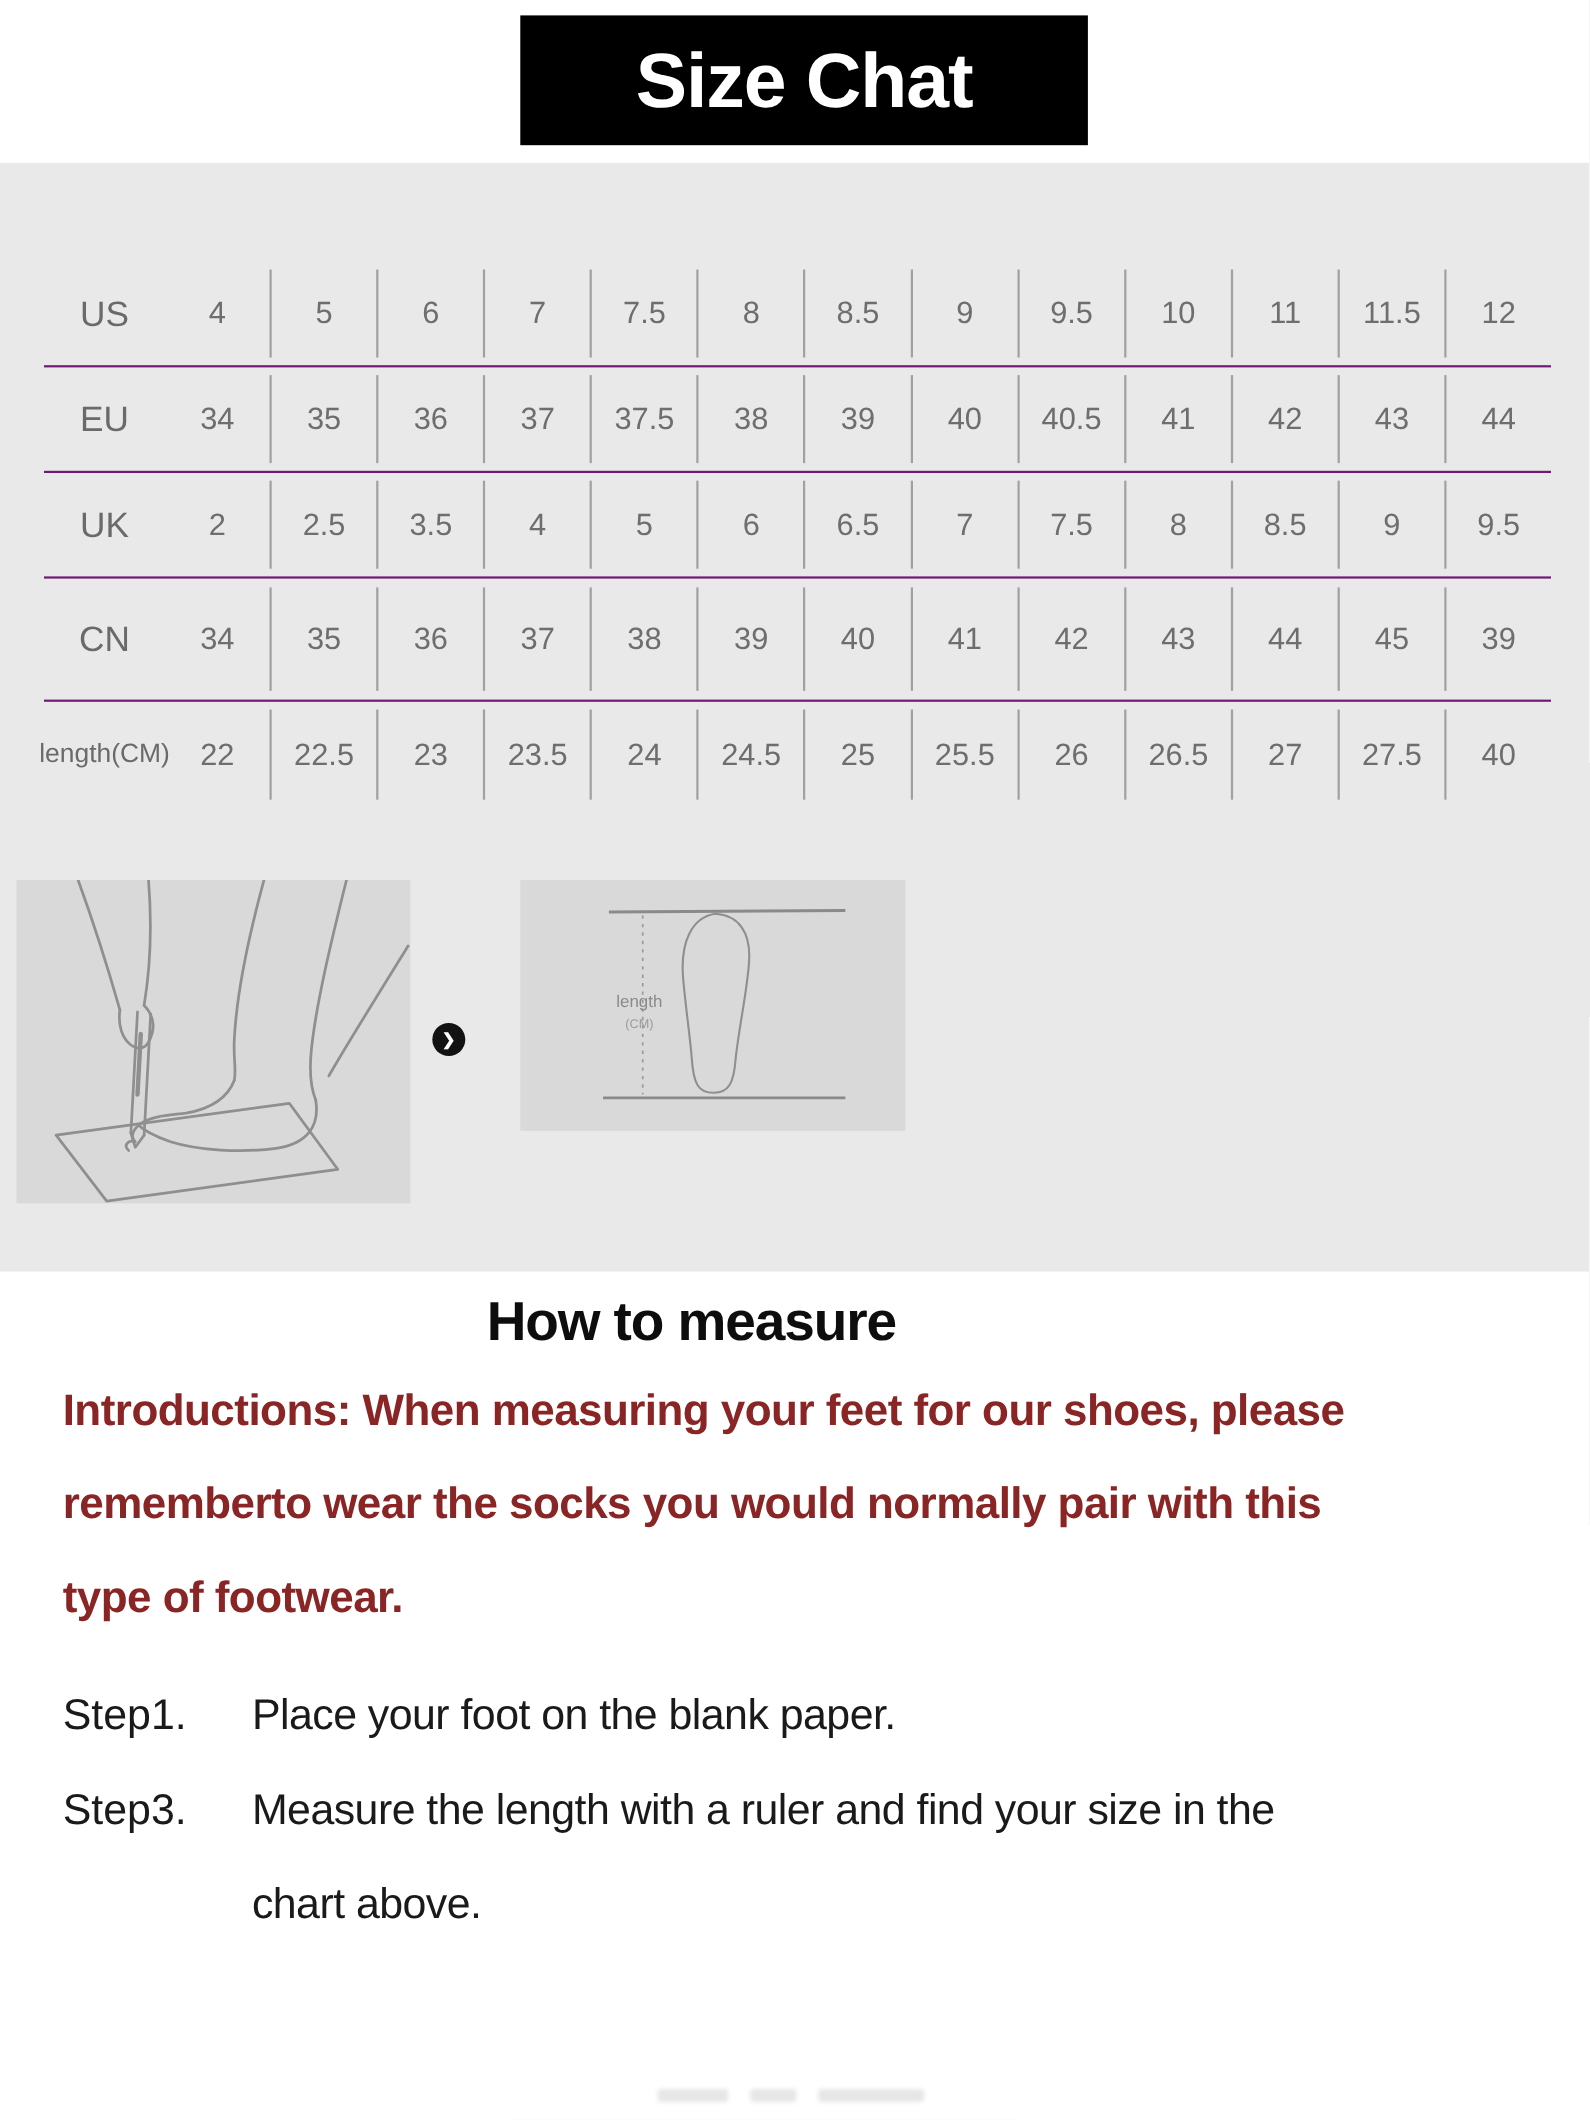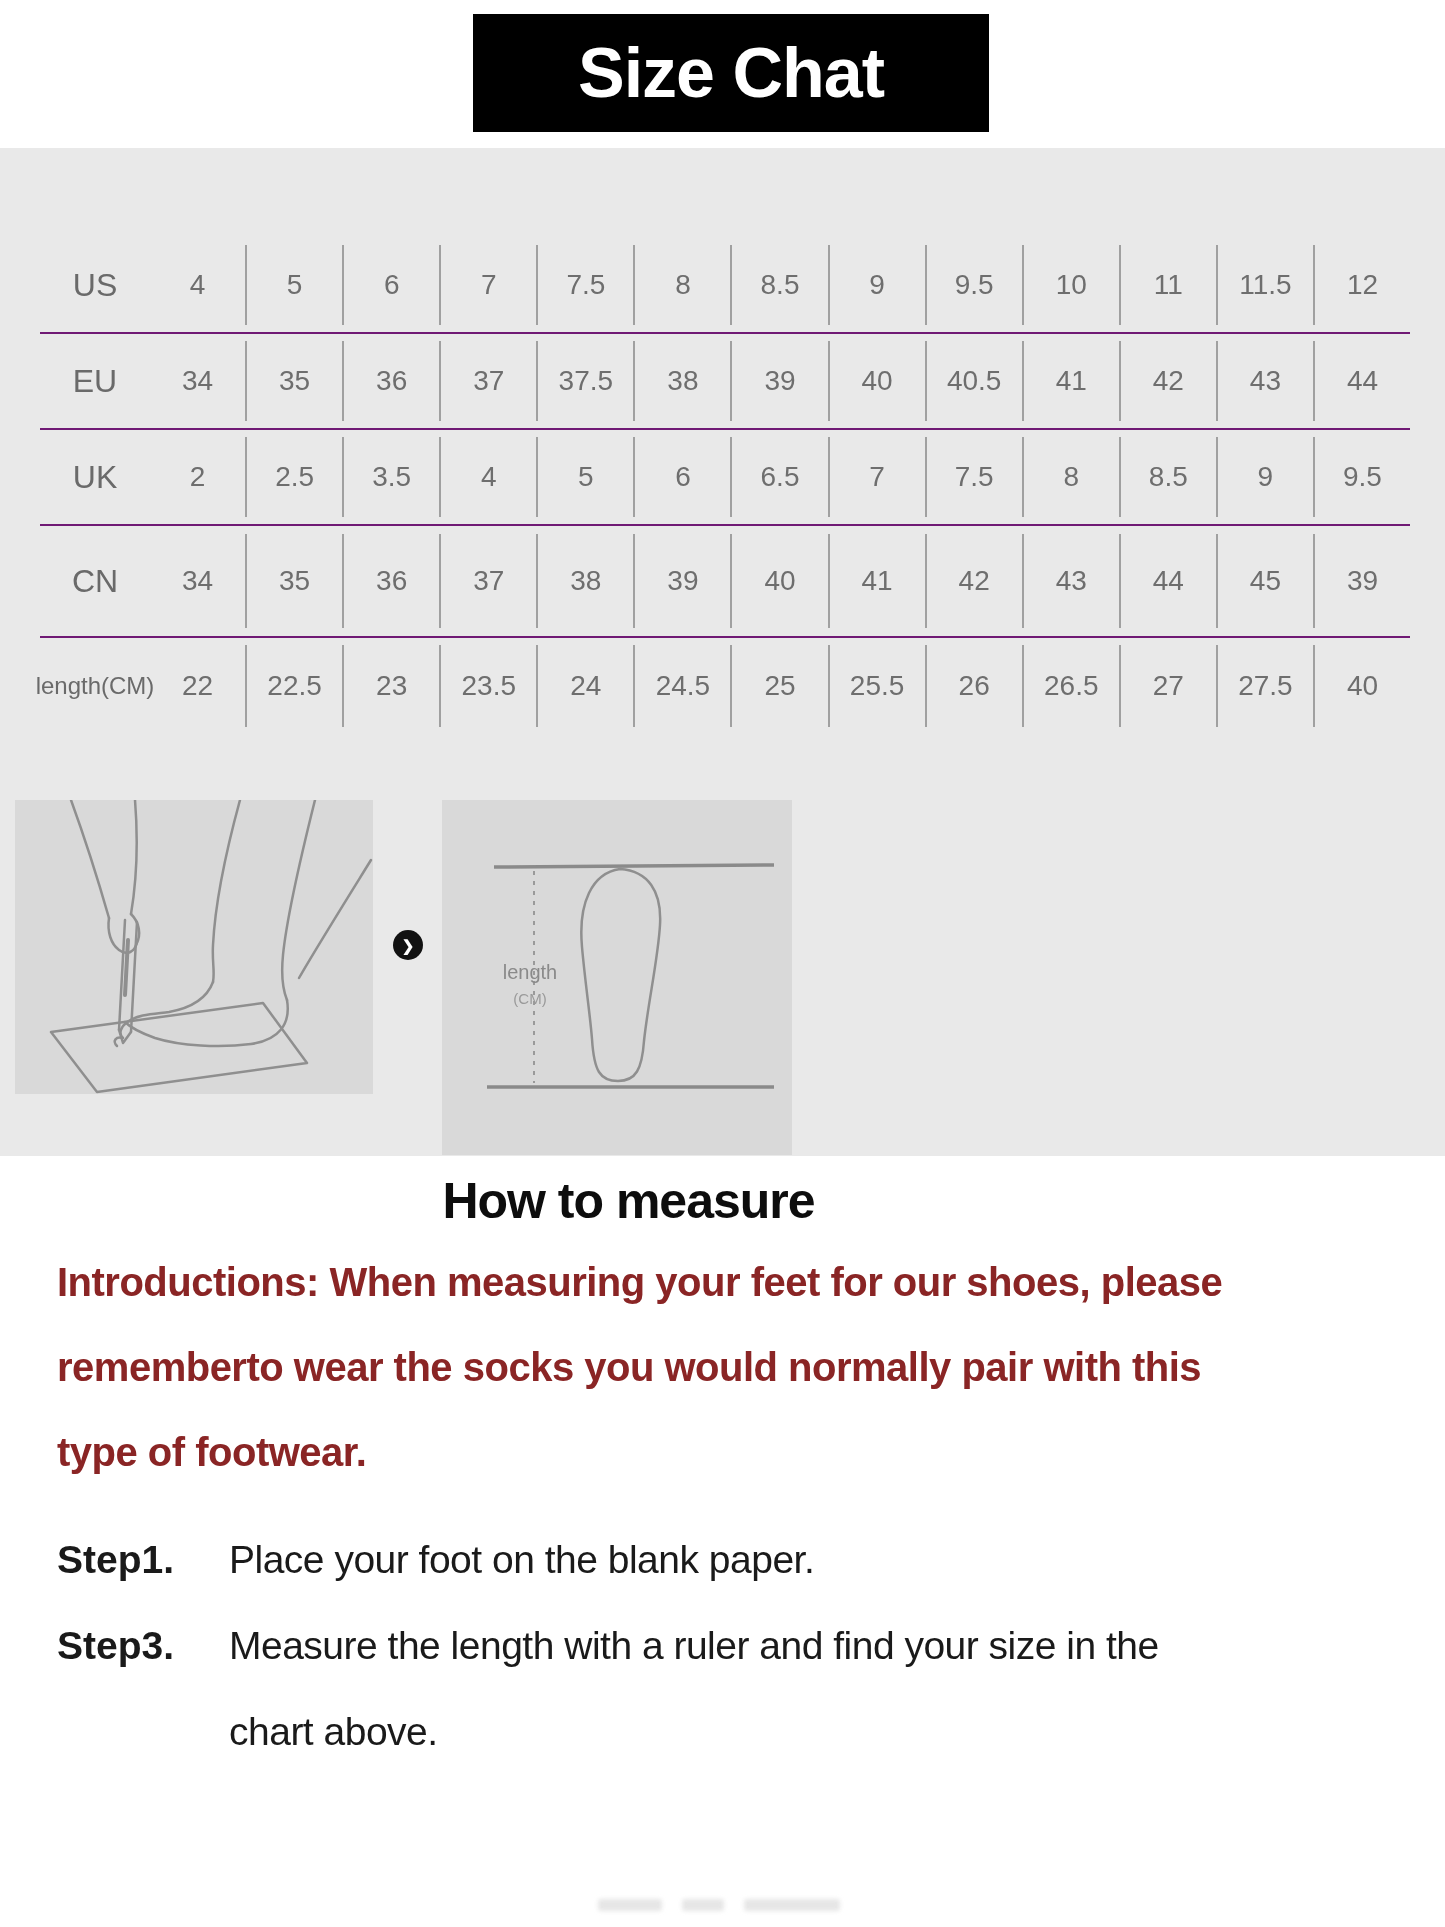--- a/index.html
+++ b/index.html
@@ -41,21 +41,21 @@
     flex:1 1 0; height:86%; display:flex; align-items:center; justify-content:center;
     font-size:28px;
   }
   .tcell + .tcell { border-left:2px solid #a0a0a0; }
 
   
   .illus-box {
     position:absolute; background:#d9d9d9;
   }
   .illus-left { left:15px; top:652px; width:358px; height:294px; }
-  .illus-right { left:442px; top:652px; width:350px; height:355px; }
+  .illus-right { left:473px; top:652px; width:350px; height:228px; }
   .illus-box svg { width:100%; height:100%; display:block; }
   .arrow-circle {
     position:absolute; left:393px; top:782px; width:30px; height:30px;
     border-radius:50%; background:#121212; color:#ffffff;
     display:flex; align-items:center; justify-content:center;
     font-size:15px; font-weight:bold; line-height:1;
   }
 
   
   .howto-heading {
@@ -67,21 +67,21 @@
   .intro {
     position:absolute; left:57px; top:1240px; width:1360px;
     font-size:40px; font-weight:bold; color:#8a2525; line-height:85px;
     letter-spacing:-0.5px;
   }
   .steps {
     position:absolute; left:57px; top:1517px; width:1360px;
     font-size:39px; color:#1a1a1a; line-height:86px;
   }
   .step-row { display:flex; }
-  .step-label { flex:0 0 172px; font-weight:bold; white-space:nowrap; }
+  .step-label { flex:0 0 172px; font-weight:normal; white-space:nowrap; }
   .step-text { flex:1 1 auto; letter-spacing:-0.5px; }
   .step-cont { margin-left:172px; letter-spacing:-0.5px; }
 
   
   .cutoff {
     position:absolute; left:598px; top:1899px; height:16px;
     display:flex; gap:20px; filter:blur(2px); opacity:0.55;
   }
   .cutoff span { display:block; height:12px; background:#d2d2d2; border-radius:3px; }
   .cutoff span:nth-child(1){ width:64px; }

